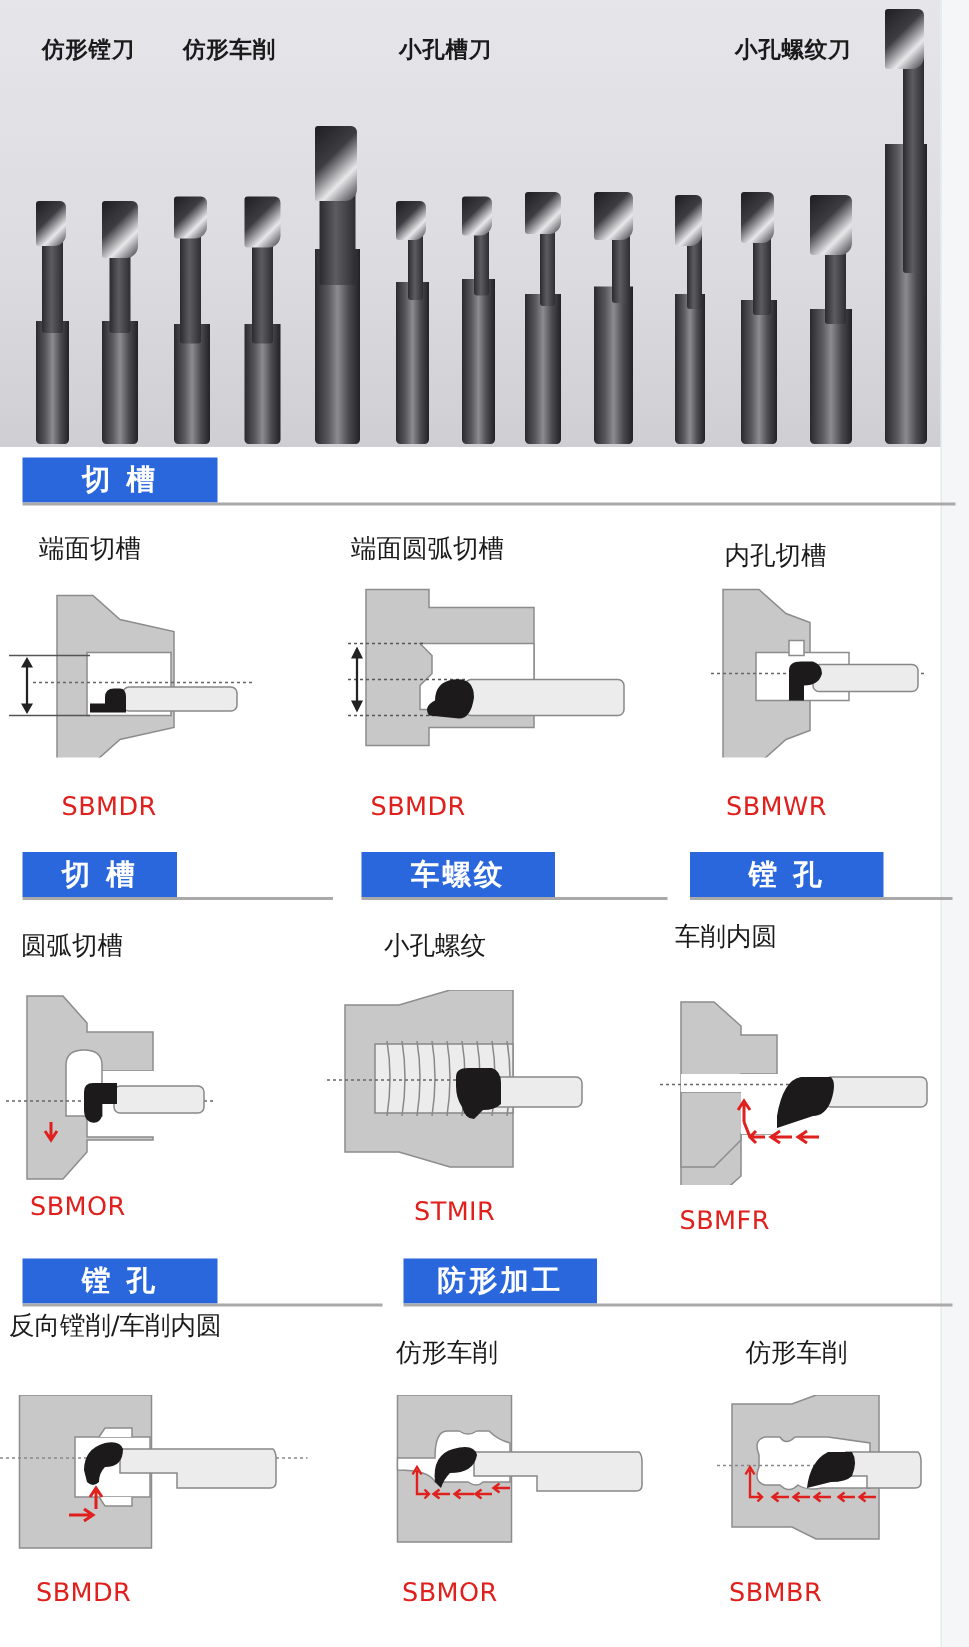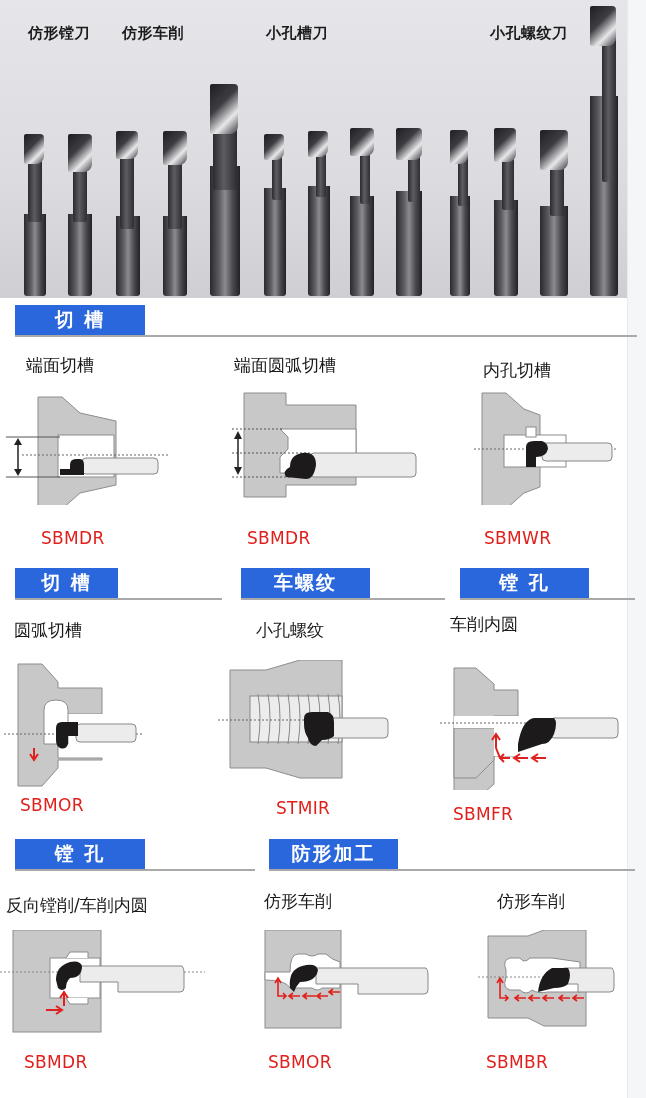--- a/index.html
+++ b/index.html
@@ -212,21 +212,21 @@
 
   <div class="sec-head" style="left:3px;top:839px;width:240px">
     <div class="sec-tab" style="width:130px">镗 孔</div>
     <div class="sec-line" style="width:240px"></div>
   </div>
   <div class="sec-head" style="left:257px;top:839px;width:366px">
     <div class="sec-tab" style="width:129px">防形加工</div>
     <div class="sec-line" style="width:366px"></div>
   </div>
 
-  <span class="cap" style="left:6px;top:894px">反向镗削/车削内圆</span>
+  <span class="cap" style="left:6px;top:872px">反向镗削/车削内圆</span>
   <span class="cap" style="left:264px;top:890px">仿形车削</span>
   <span class="cap" style="left:497px;top:890px">仿形车削</span>
 
   <svg class="diagram" style="left:0;top:930px" width="220" height="110" viewBox="0 0 220 110">
     <rect x="13" y="0" width="88" height="102" fill="#c8c8c8" stroke="#8c8c8c"></rect>
     <rect x="50" y="28" width="50" height="40" fill="#fff" stroke="#8c8c8c"></rect>
     <path d="M66 28 L70 22 H88 V28 M66 68 L70 74 H88 V68" fill="#fff" stroke="#8c8c8c"></path>
     <line x1="0" y1="42" x2="205" y2="42" stroke="#888" stroke-dasharray="2,2"></line>
     <path d="M80 36 H182 Q184 38 184 42 V58 Q184 62 180 62 H118 V52 H80 Z" fill="#ececec" stroke="#888"></path>
     <path d="M56 50 Q56 36 70 32 Q80 30 82 36 Q82 48 70 48 Q66 52 66 58 Q62 62 58 58 Z" fill="#1c1a1a"></path>

